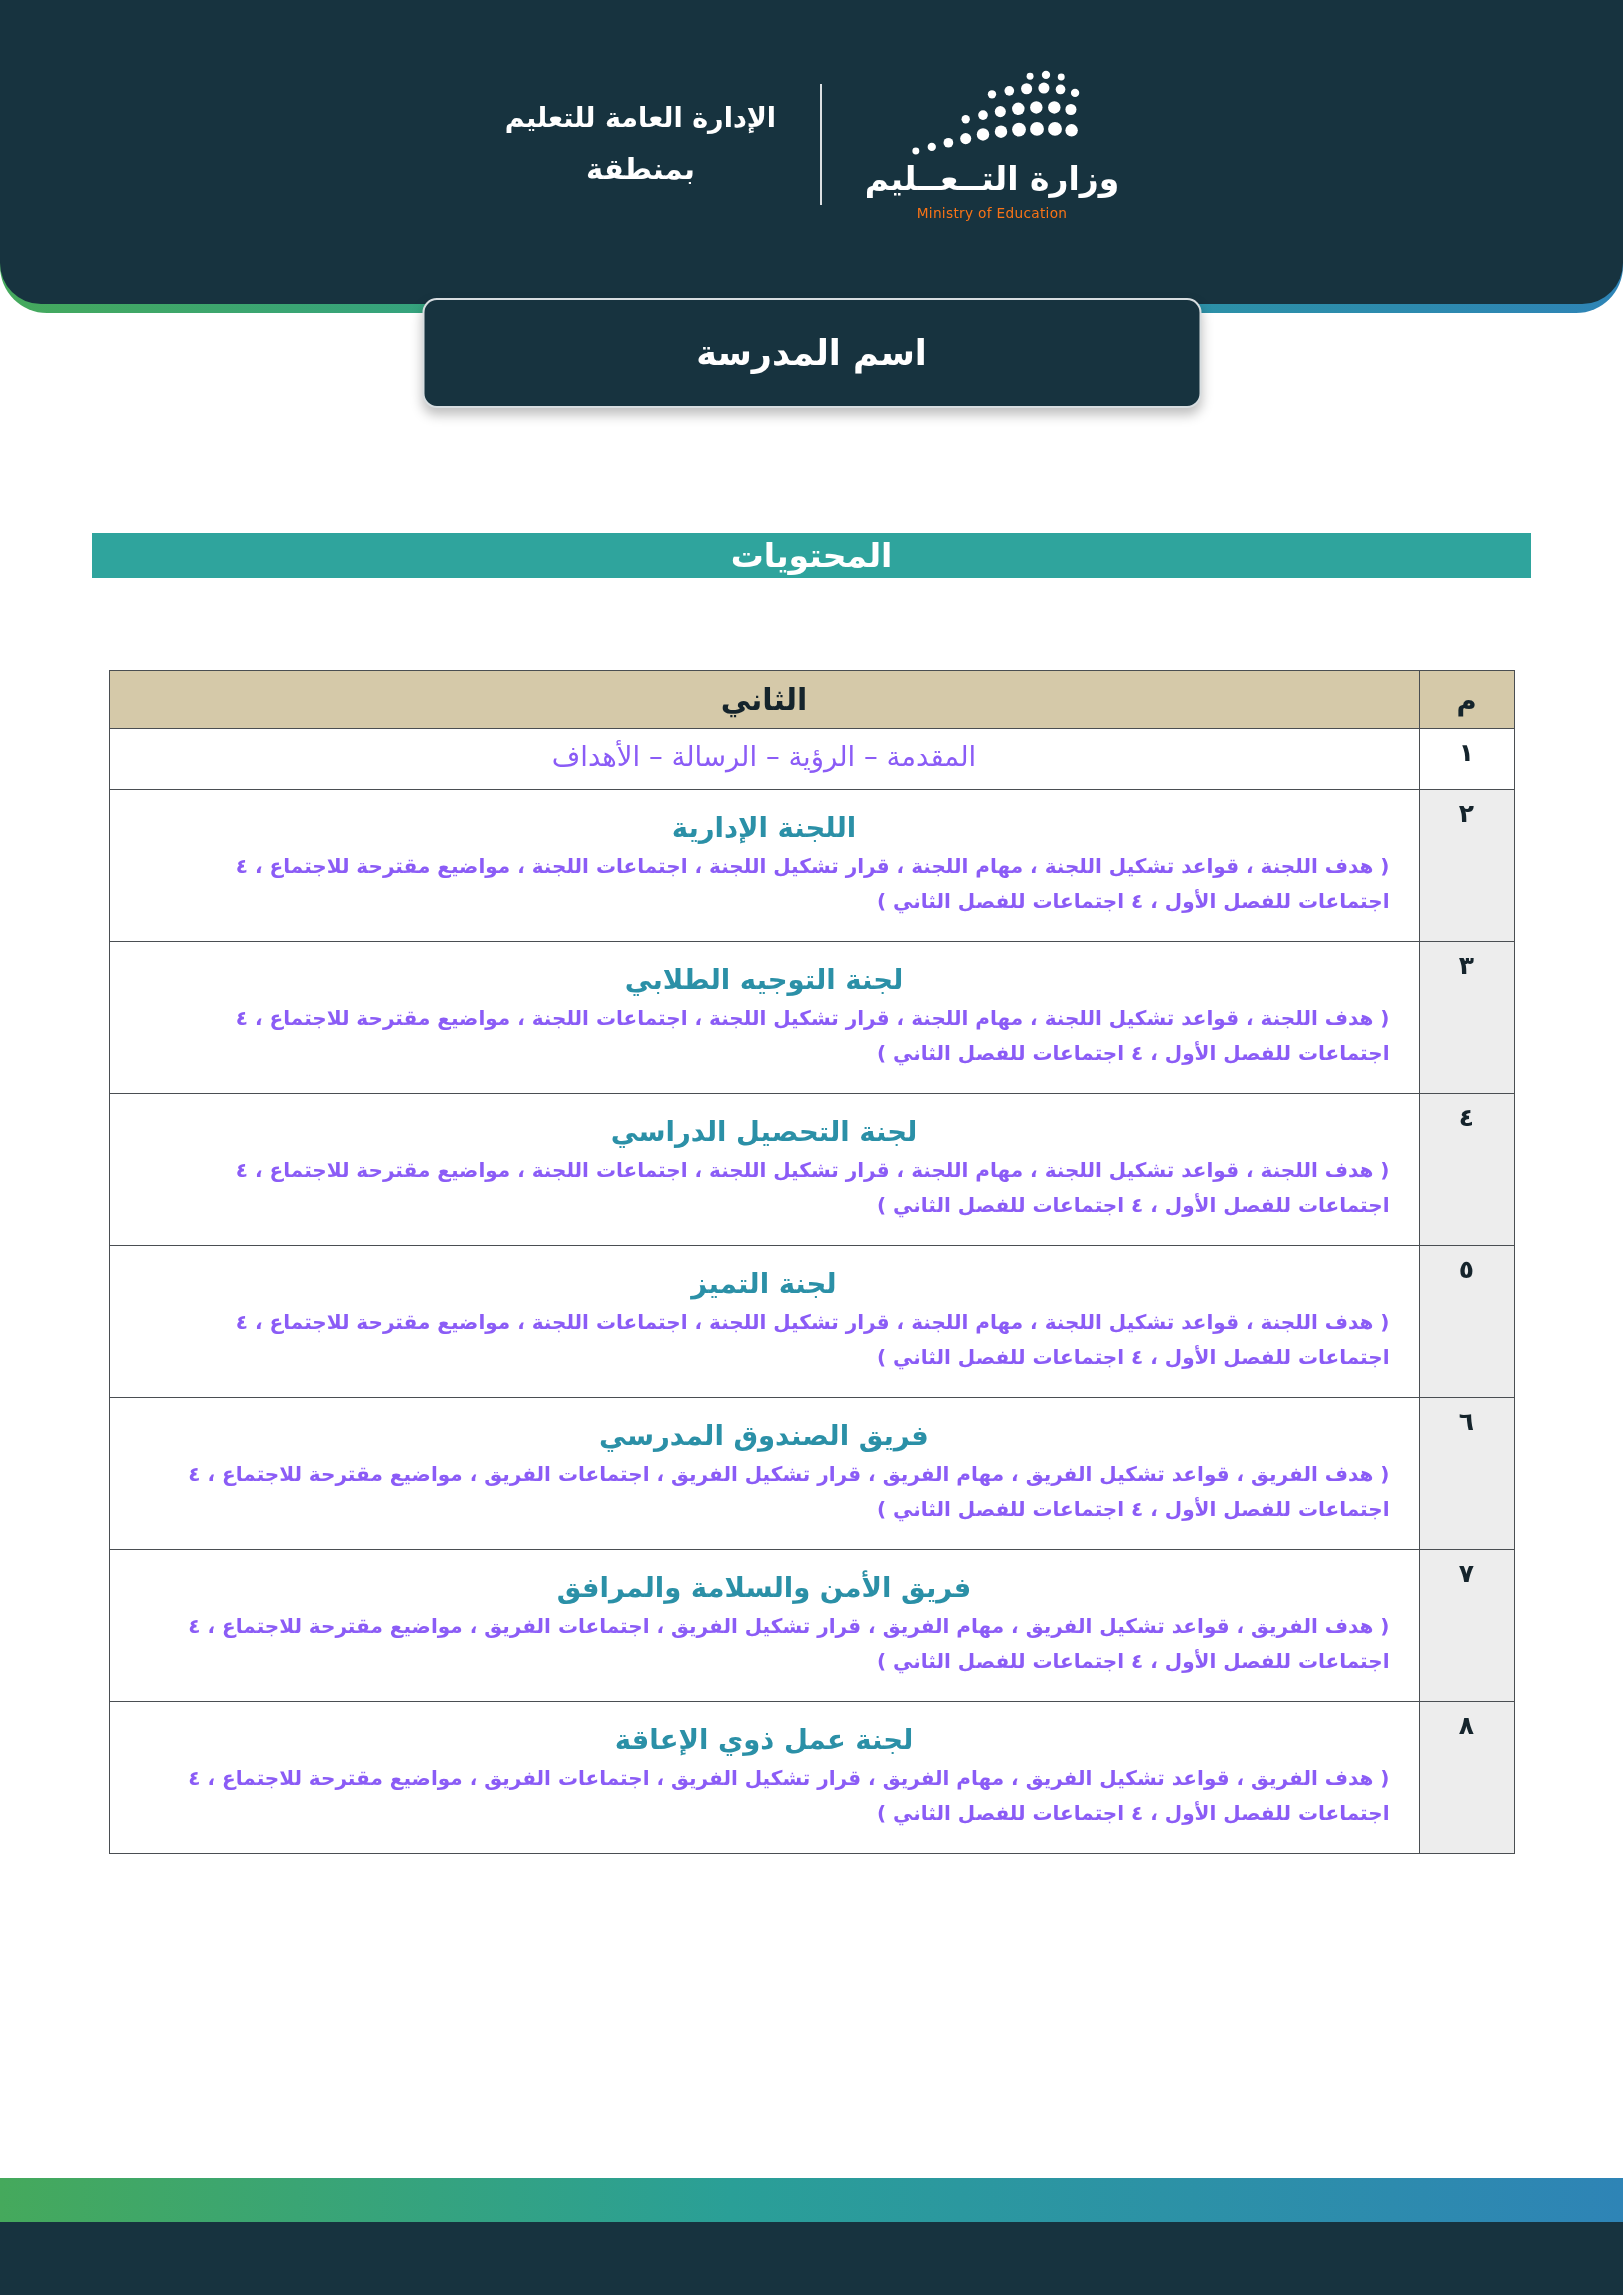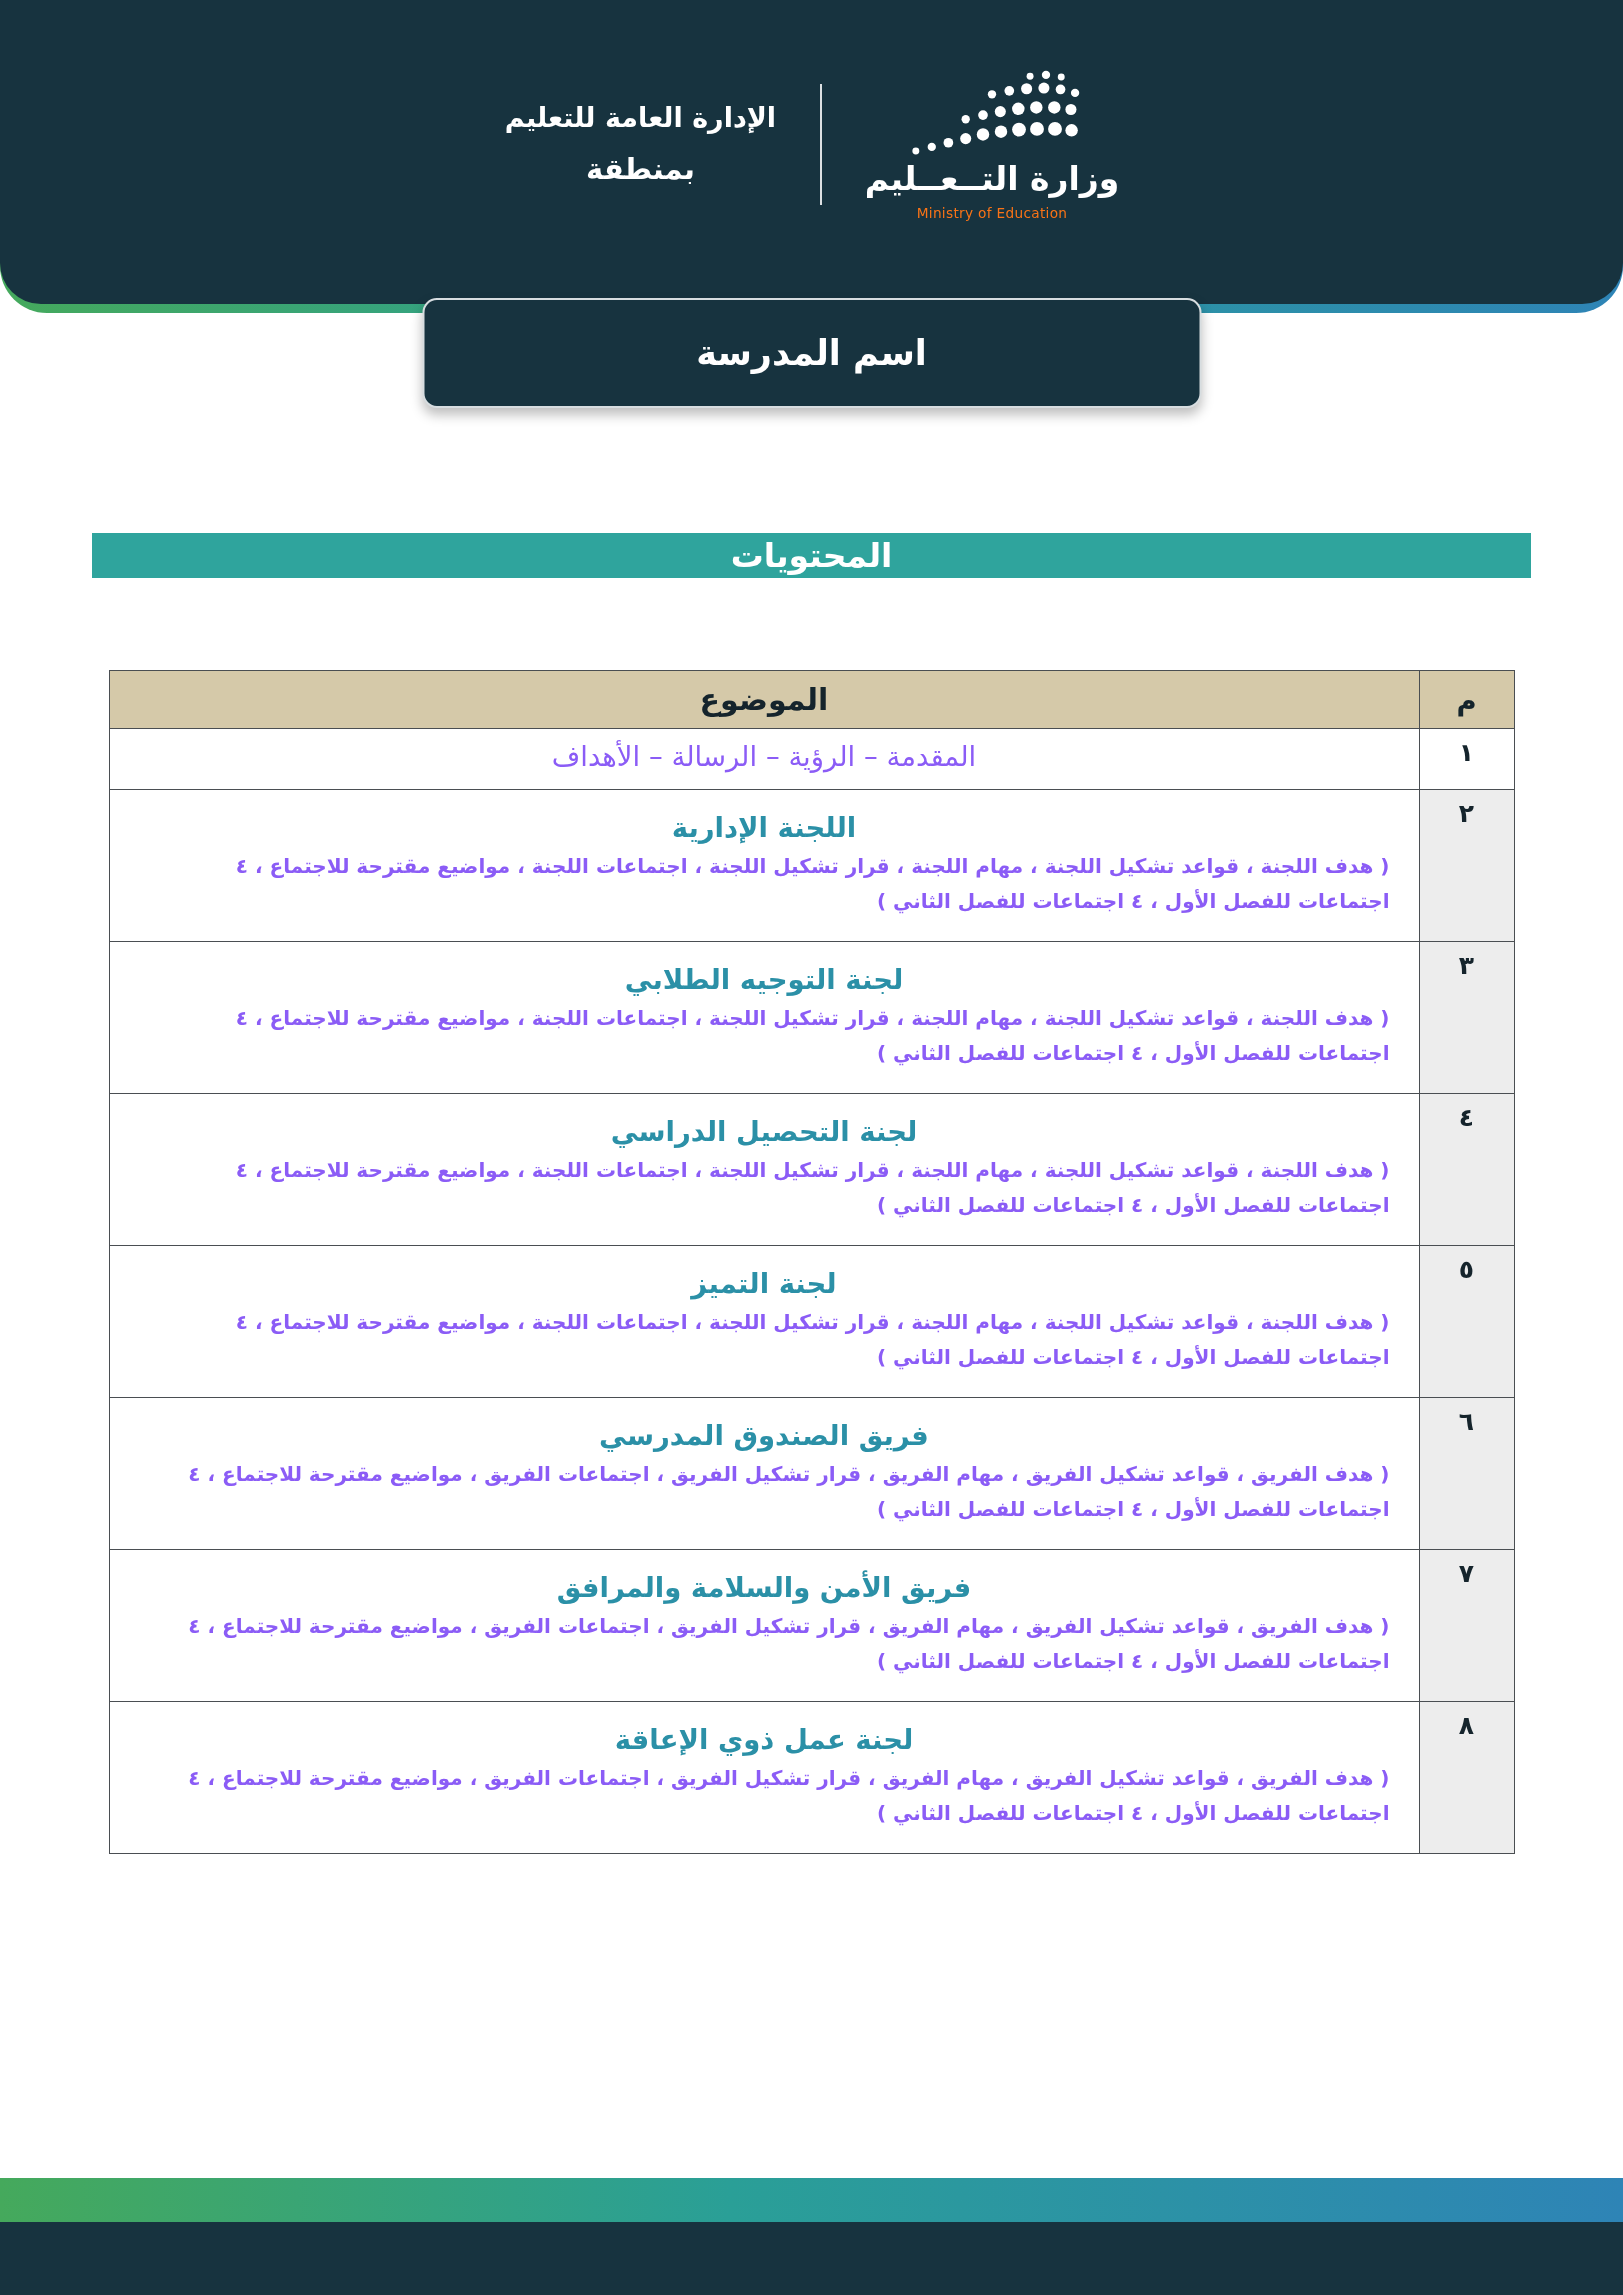--- a/index.html
+++ b/index.html
@@ -155,21 +155,21 @@
   </header>
 
   <div class="contents-bar">
     <span>المحتويات</span>
   </div>
 
   <table class="toc-table">
     <thead>
       <tr>
         <th class="num">م</th>
-        <th class="subject">الموضوع</th>
+        <th class="subject">الثاني</th>
       </tr>
     </thead>
     <tbody>
 
       <tr class="plain">
         <td class="num">١</td>
         <td class="subject">
           <div class="intro-title">المقدمة – الرؤية – الرسالة – الأهداف</div>
         </td>
       </tr>

